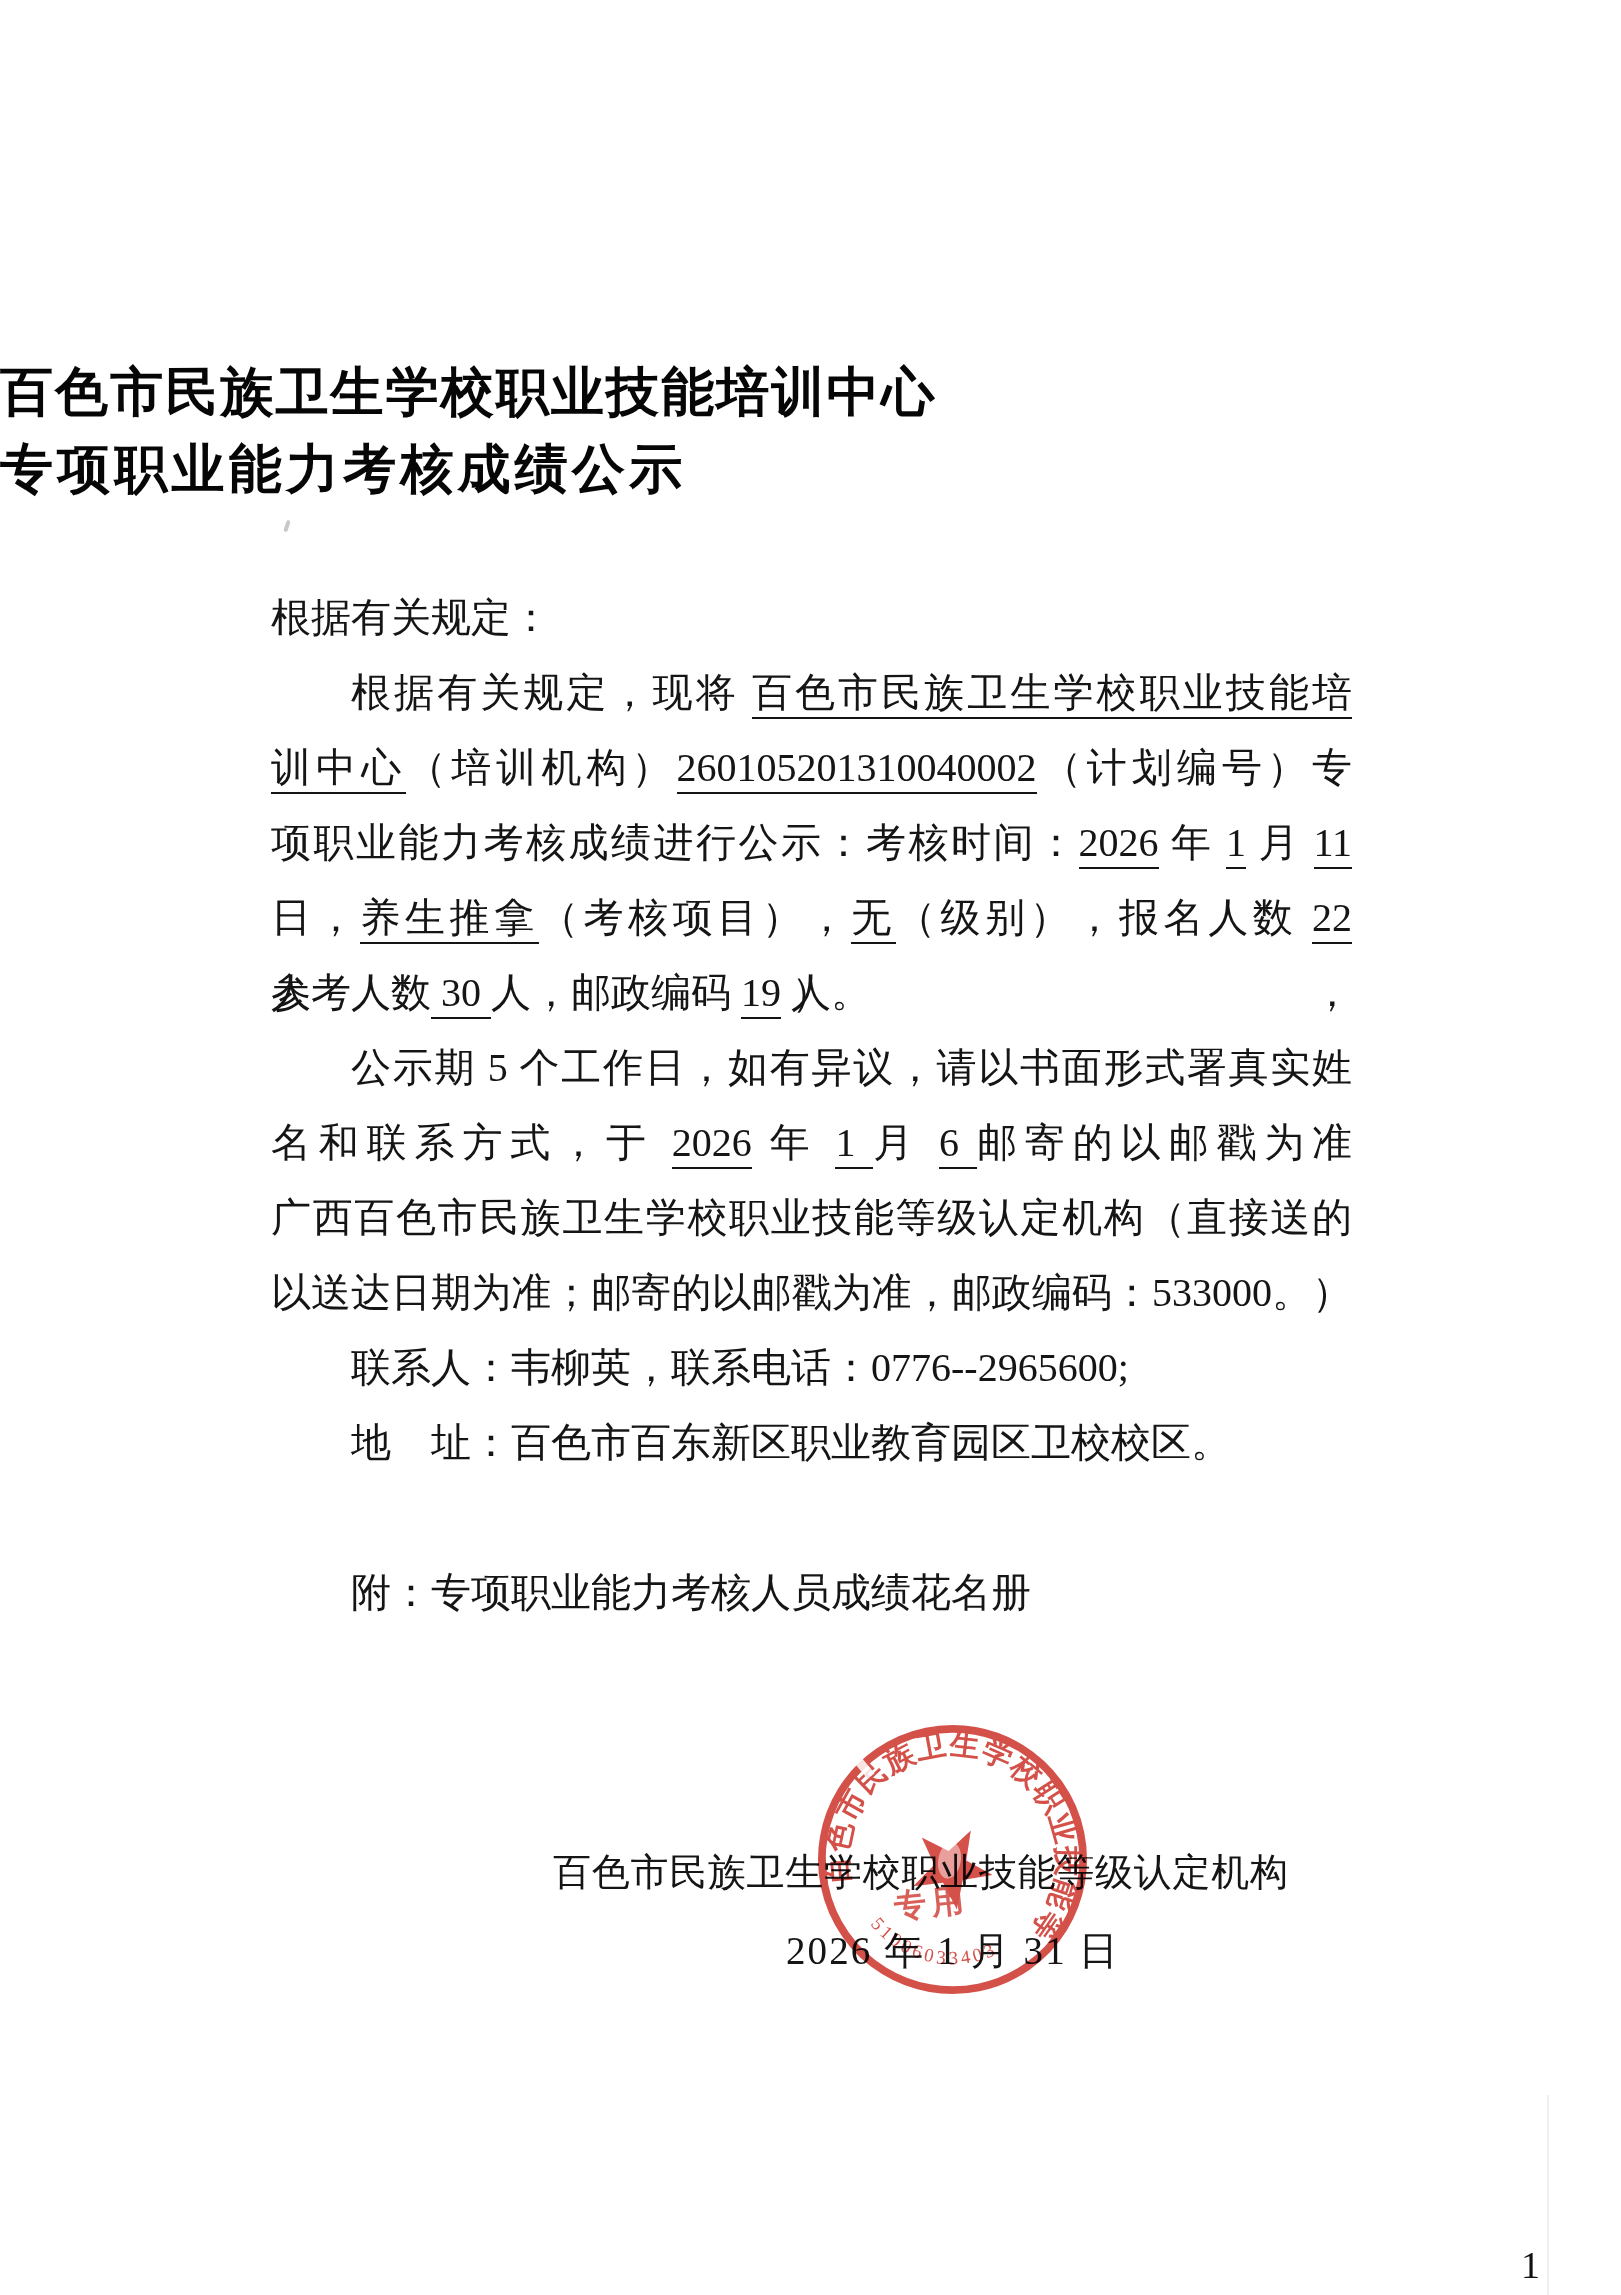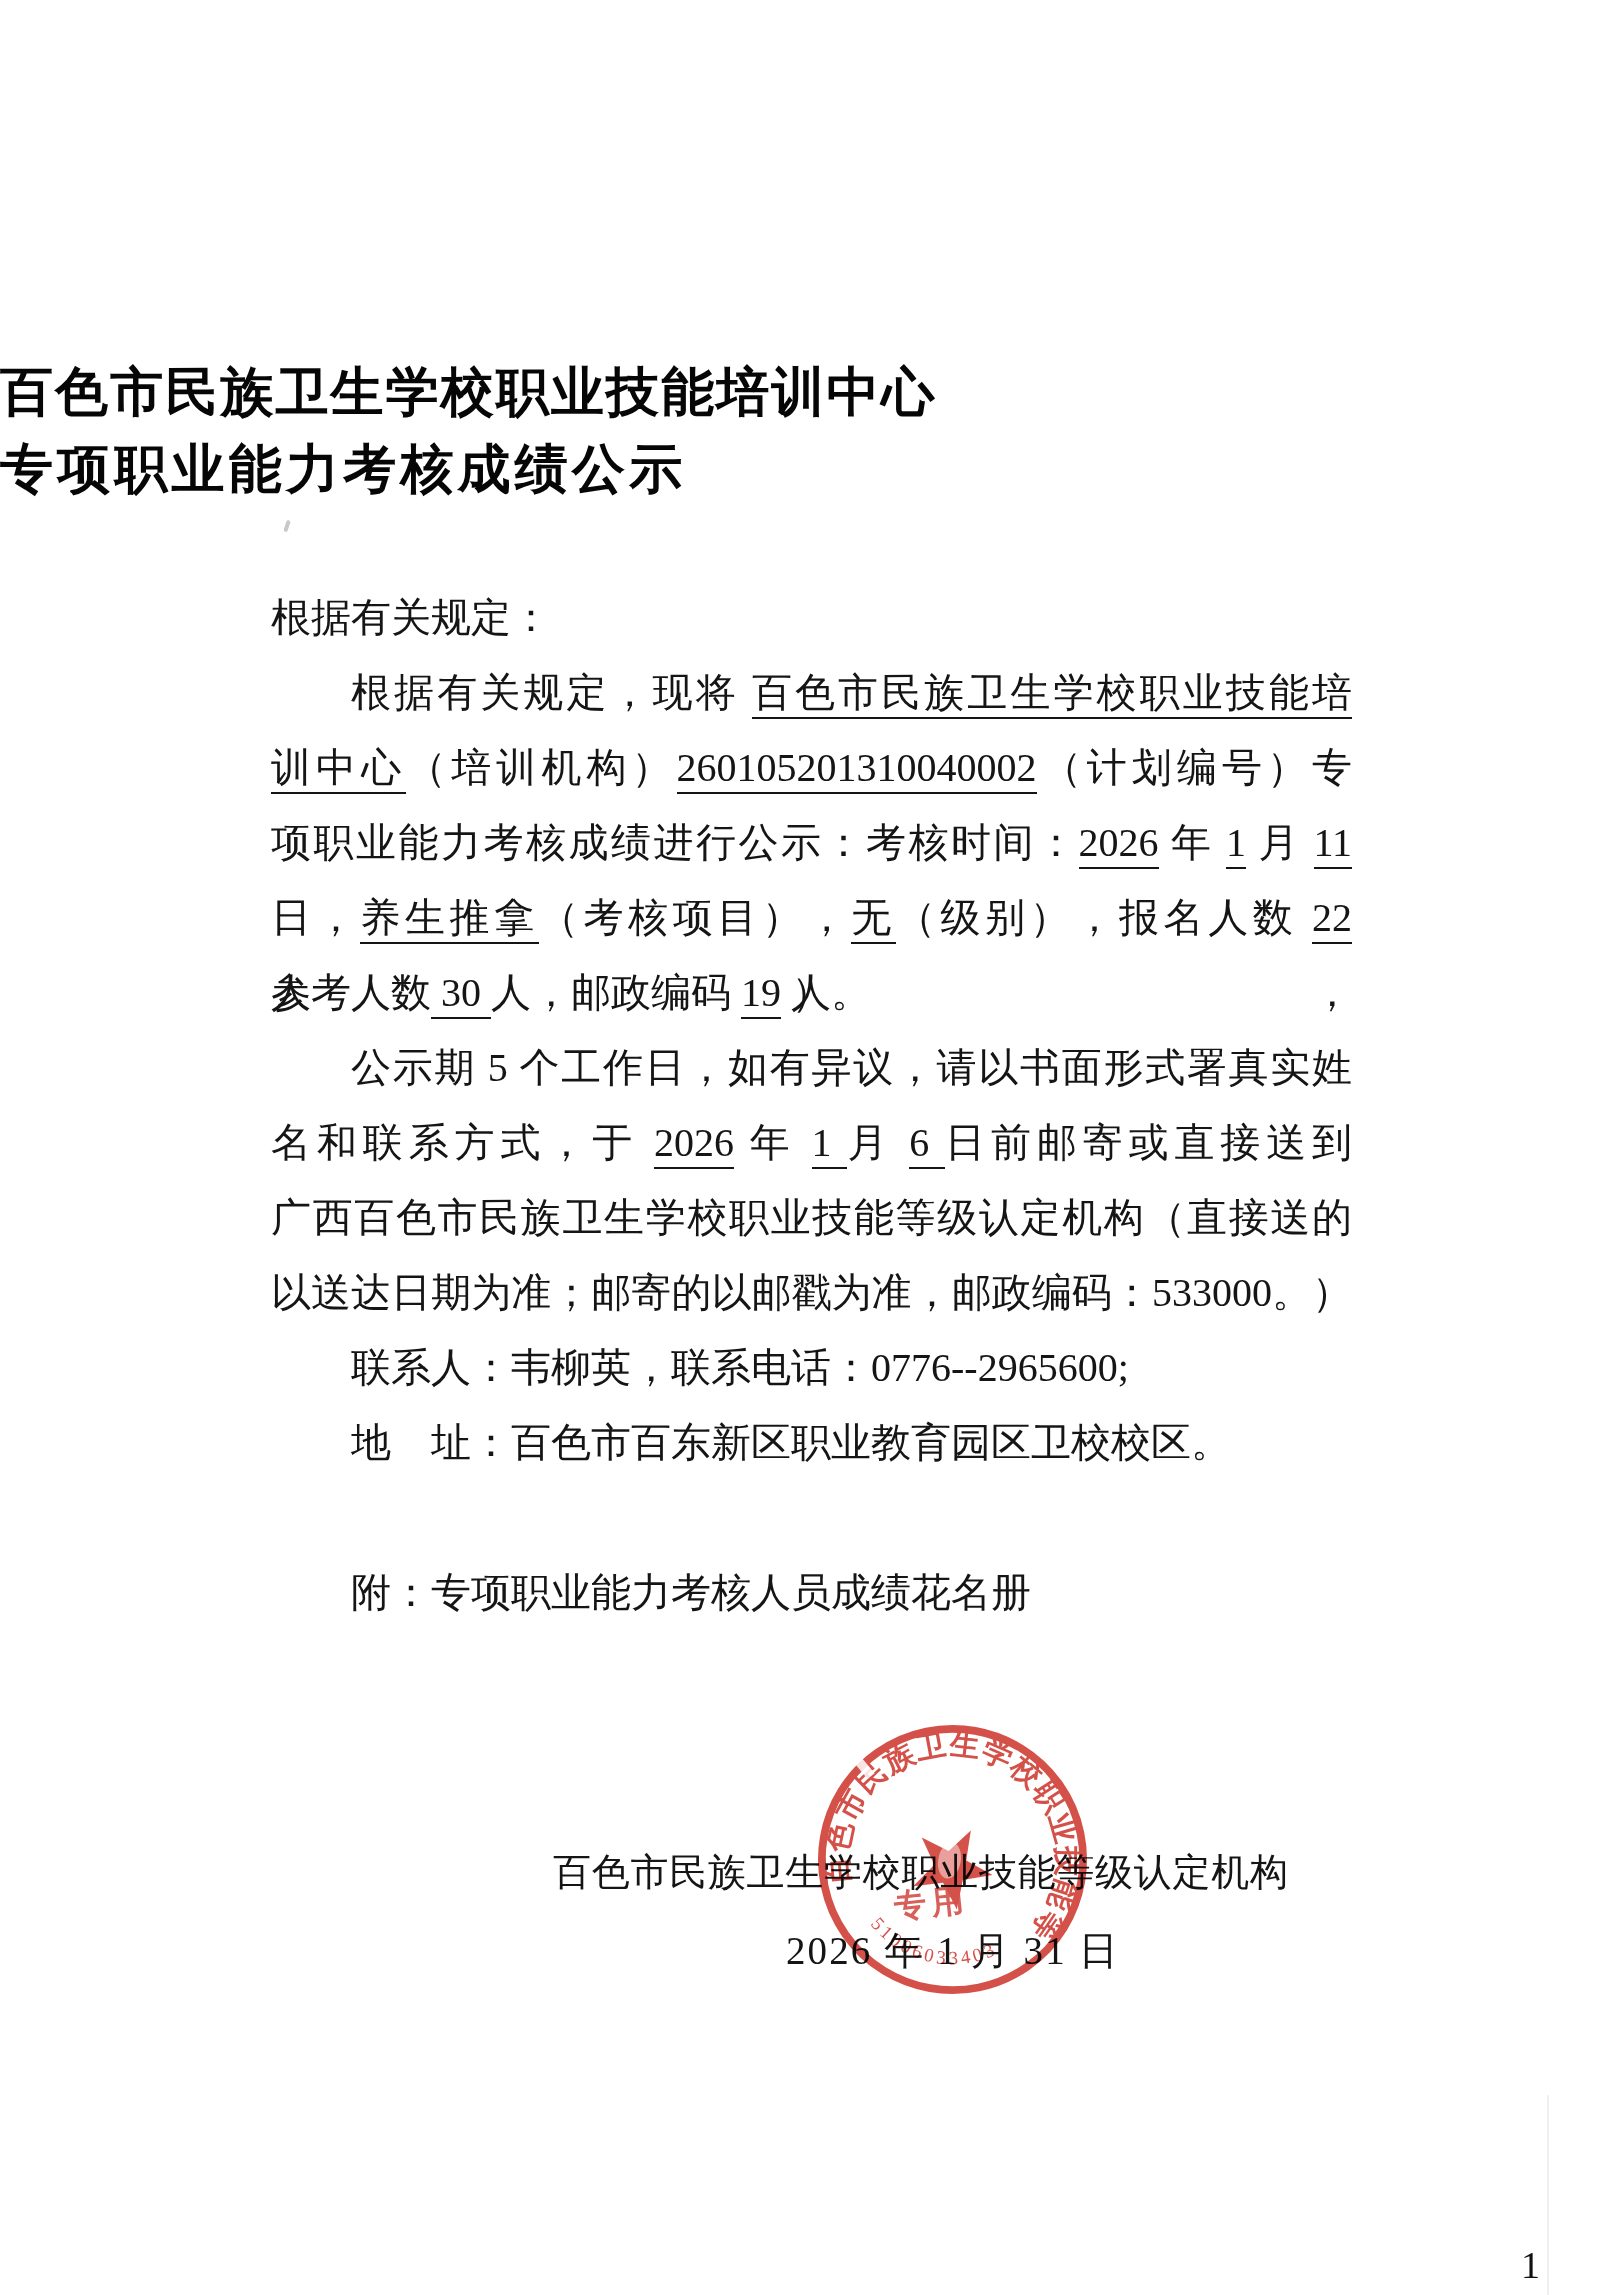--- a/index.html
+++ b/index.html
@@ -96,21 +96,21 @@
   <div class="speck"></div>
 
   <div class="body-block">
       <div class="line"><span>根据有关规定：</span></div>
       <div class="line indent full"><span>根据有关规定，现将 </span><span class="u">百色市民族卫生学校职业技能培</span></div>
       <div class="line full"><span class="u">训中心</span><span>（培训机构）</span><span class="u">260105201310040002</span><span>（计划编号）专</span></div>
       <div class="line full"><span>项职业能力考核成绩进行公示：考核时间：</span><span class="u">2026</span><span> 年 </span><span class="u">1</span><span> 月 </span><span class="u">11</span></div>
       <div class="line full"><span>日，</span><span class="u">养生推拿</span><span>（考核项目），</span><span class="u">无</span><span>（级别），报名人数 </span><span class="u">22</span><span> 人），</span></div>
       <div class="line"><span>参考人数</span><span class="u"> 30 </span><span>人，邮政编码 </span><span class="u">19</span><span> 人。</span></div>
       <div class="line indent full"><span>公示期 5 个工作日，如有异议，请以书面形式署真实姓</span></div>
-      <div class="line full"><span>名和联系方式，于 </span><span class="u">2026</span><span> 年 </span><span class="u"> 1 </span><span> 月 </span><span class="u"> 6 </span><span> 日前邮寄或直接送到</span></div>
+      <div class="line full"><span>名和联系方式，于 </span><span class="u">2026</span><span> 年 </span><span class="u"> 1 </span><span> 月 </span><span class="u"> 6 </span><span> 邮寄的以邮戳为准</span></div>
       <div class="line full"><span>广西百色市民族卫生学校职业技能等级认定机构（直接送的</span></div>
       <div class="line full"><span>以送达日期为准；邮寄的以邮戳为准，邮政编码：533000。）</span></div>
       <div class="line indent"><span>联系人：韦柳英，联系电话：0776--2965600;</span></div>
       <div class="line indent"><span>地　址：百色市百东新区职业教育园区卫校校区。</span></div>
       <div class="line">&nbsp;</div>
       <div class="line indent"><span>附：专项职业能力考核人员成绩花名册</span></div>
     </div>
 
   <div class="sig-org">百色市民族卫生学校职业技能等级认定机构</div>
   <div class="sig-date">2026 年 1 月 31 日</div>

